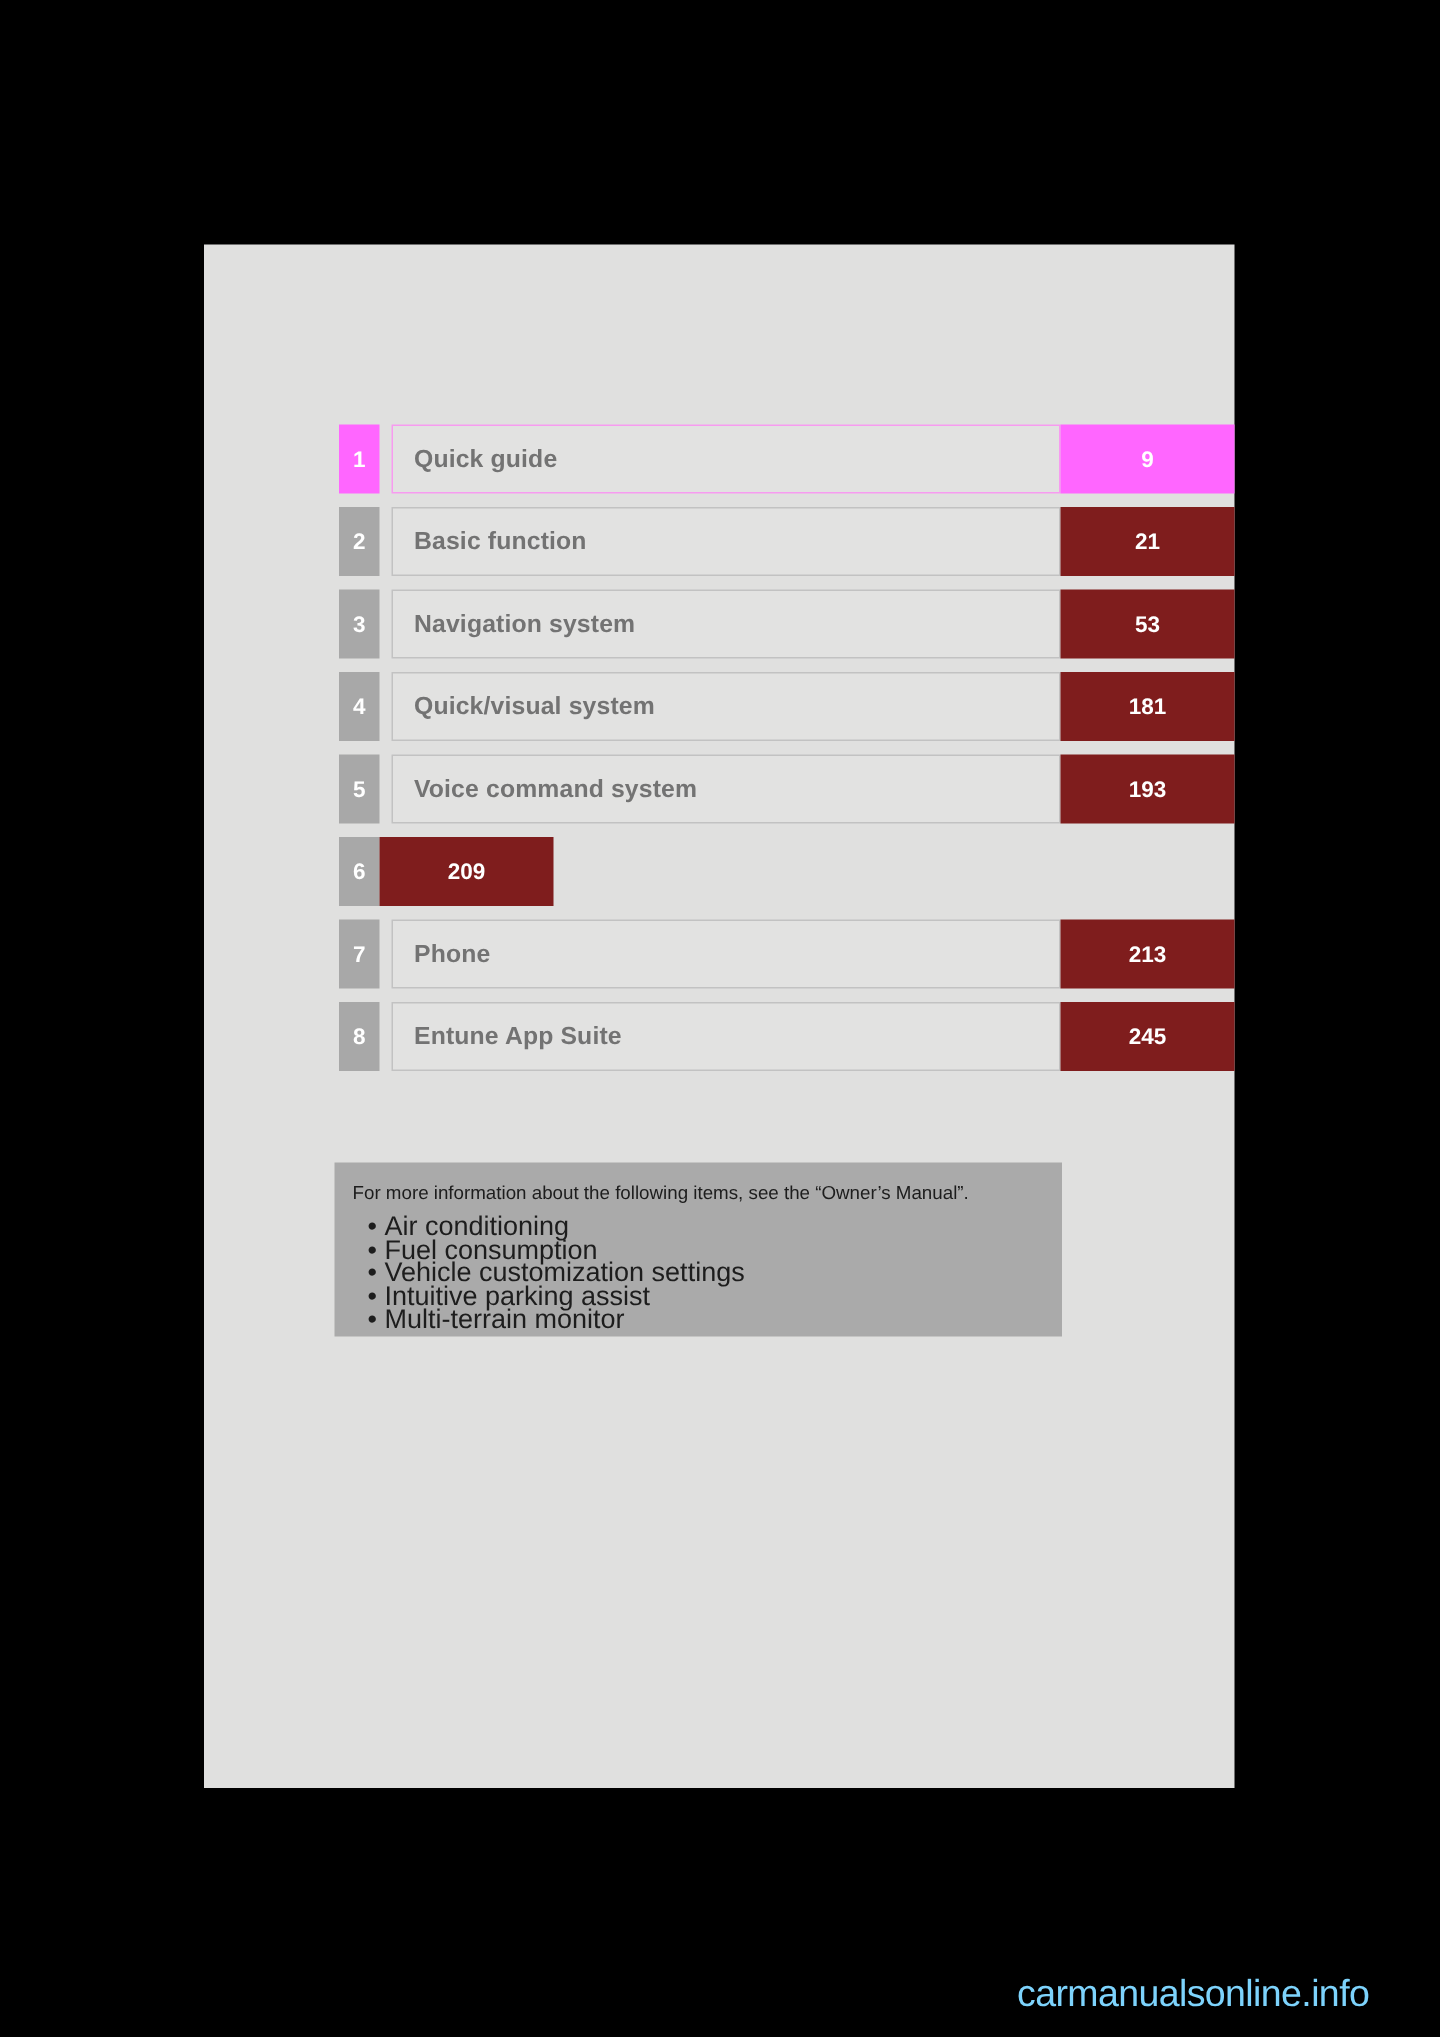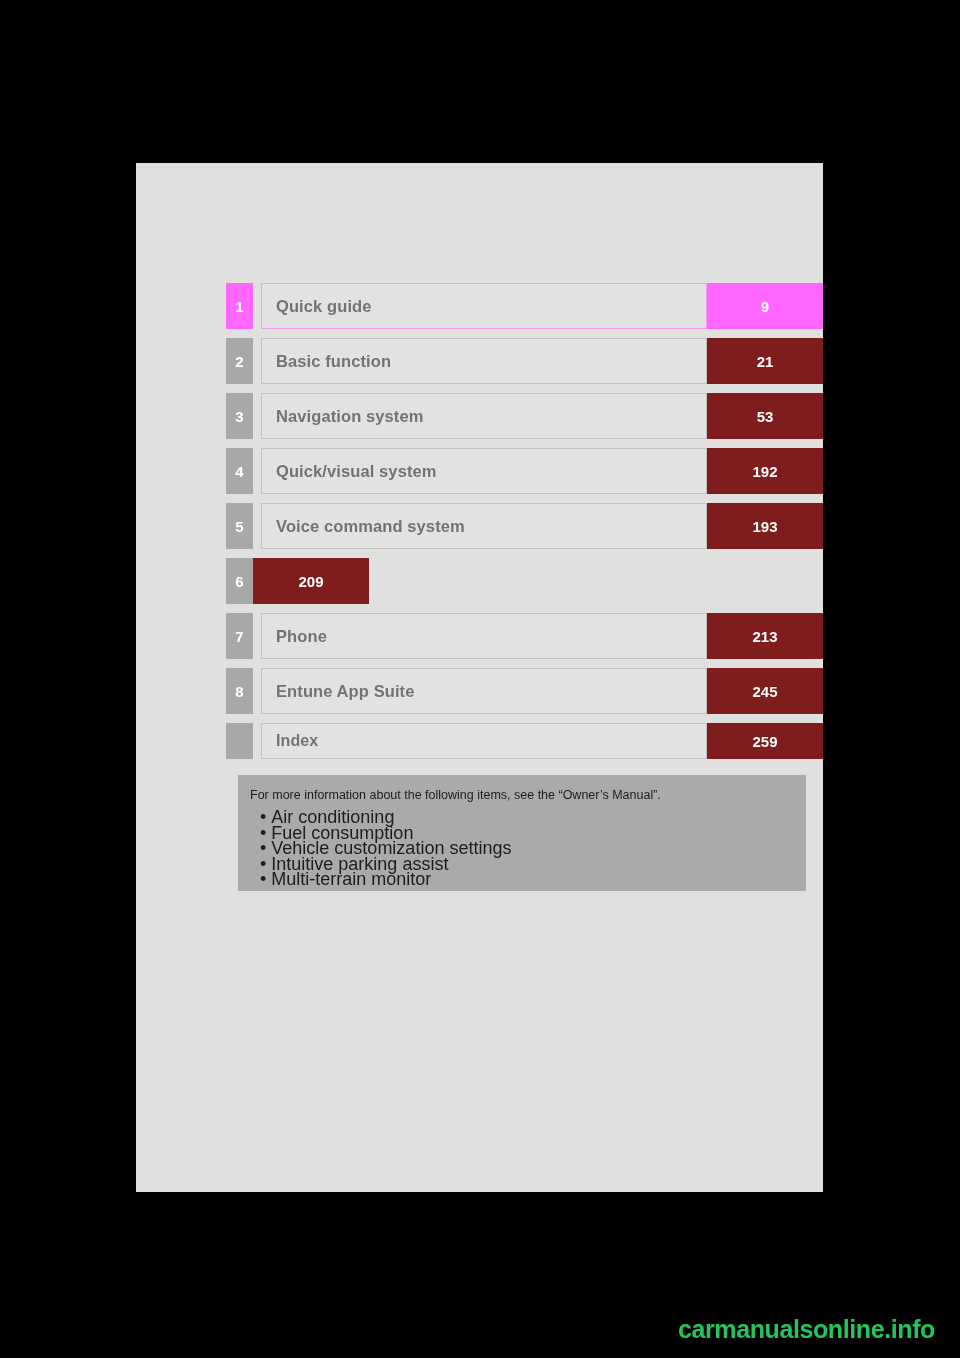--- a/index.html
+++ b/index.html
@@ -87,23 +87,23 @@
   .chapter-row.is-current .row-page  { background: #ff66ff; }
 
   
   .chapter-row.is-index { height: 36px; }
   .chapter-row.is-index .row-index { height: 36px; background: #a8a8a8; }
   .chapter-row.is-index .row-title { font-size: 16px; }
 
   
   #notice-box {
     position: absolute;
-    left: 102px;   
+    left: 87px;   
     top: 612px;   
-    width: 568px;
+    width: 485px;
     height: 116px;
     background: #aaaaaa;
     box-sizing: border-box;
     padding: 12px 14px 0 12px;
     color: #1d1d1d;
   }
   #notice-box .notice-head {
     font-size: 12.5px;
     line-height: 16px;
     margin-bottom: 7px;
@@ -121,24 +121,23 @@
     content: "\2022";
     margin-right: 5px;
   }
 
   
   #watermark {
     position: absolute;
     left: 678px;
     top: 1315px;
     font-size: 25px;
-    color: #22c55e;
+    color: #7dd3fc;
     letter-spacing: -0.4px;
     white-space: nowrap;
-    font-weight: bold;
   }
 </style>
 </head>
 <body>
 
 <div id="page-sheet">
 
   <div id="chapter-list">
       <div class="chapter-row is-current">
         <div class="row-index">1</div>
@@ -151,46 +150,41 @@
         <div class="row-page">21</div>
       </div>
       <div class="chapter-row">
         <div class="row-index">3</div>
         <div class="row-title">Navigation system</div>
         <div class="row-page">53</div>
       </div>
       <div class="chapter-row">
         <div class="row-index">4</div>
         <div class="row-title">Quick/visual system</div>
-        <div class="row-page">192</div>
+        <div class="row-page">181</div>
       </div>
       <div class="chapter-row">
         <div class="row-index">5</div>
         <div class="row-title">Voice command system</div>
         <div class="row-page">193</div>
       </div>
       <div class="chapter-row">
         <div class="row-index">6</div>
         <div class="row-page">209</div>
       </div>
       <div class="chapter-row">
         <div class="row-index">7</div>
         <div class="row-title">Phone</div>
         <div class="row-page">213</div>
       </div>
       <div class="chapter-row">
         <div class="row-index">8</div>
         <div class="row-title">Entune App Suite</div>
         <div class="row-page">245</div>
       </div>
-      <div class="chapter-row is-index">
-        <div class="row-index"></div>
-        <div class="row-title">Index</div>
-        <div class="row-page">259</div>
-      </div>
     </div>
 
   <div id="notice-box">
     <div class="notice-head">For more information about the following items, see the “Owner’s Manual”.</div>
     <ul>
         <li>Air conditioning</li>
         <li>Fuel consumption</li>
         <li>Vehicle customization settings</li>
         <li>Intuitive parking assist</li>
         <li>Multi-terrain monitor</li>

